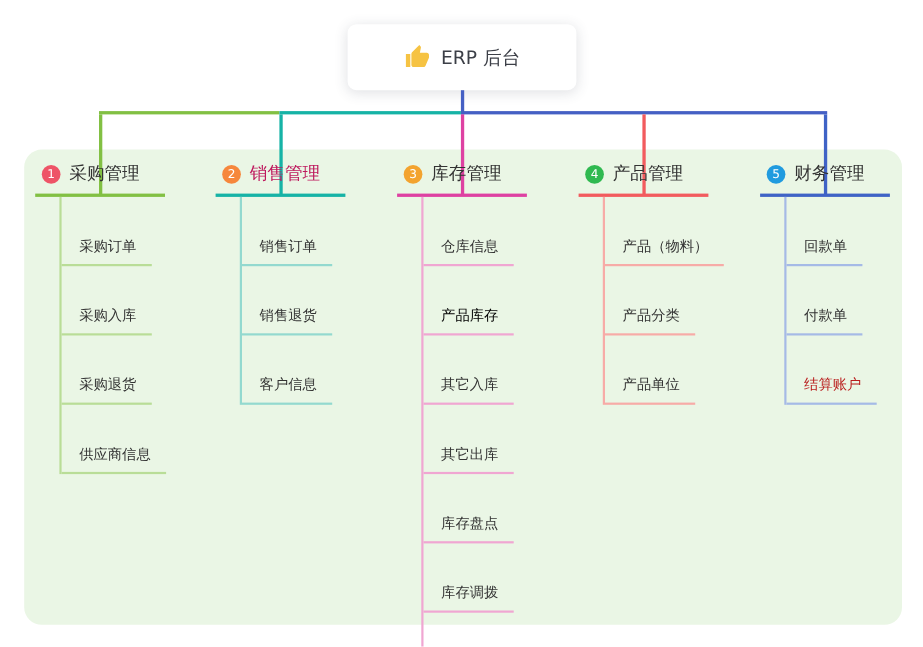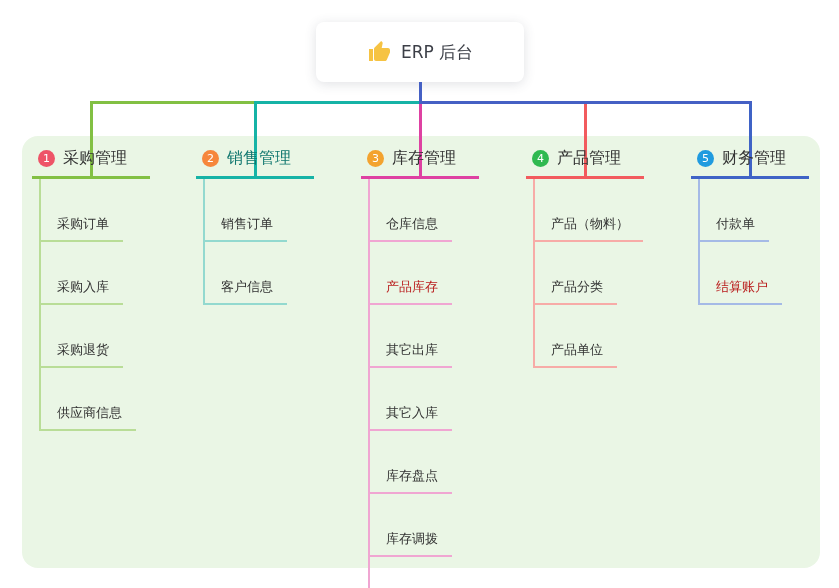--- a/index.html
+++ b/index.html
@@ -19,21 +19,21 @@
   .hline{position:absolute;height:3px;}
   .vline{position:absolute;width:3px;}
 
   .col{position:absolute;top:148px;width:118px;}
   .branch-title{display:flex;align-items:center;padding:0 0 7px 6px;
                 border-bottom:3px solid #ccc;font-size:16px;color:#333;
                 white-space:nowrap;}
   .badge{display:inline-flex;align-items:center;justify-content:center;
          width:17px;height:17px;border-radius:50%;color:#fff;font-size:11px;
          margin-right:8px;flex:0 0 auto;}
-  .children{margin-left:7px;border-left:2px solid #0f172a;}
+  .children{margin-left:22px;border-left:2px solid #0f172a;}
   .child{height:54px;display:flex;align-items:flex-end;width:fit-content;
          border-bottom:2px solid #ddd;padding:0 14px 7px 16px;
          font-size:13px;color:#333;white-space:nowrap;}
 </style>
 </head>
 <body>
 
 <div class="canvas">
   <div class="panel" id="panel" style="background: rgb(234, 246, 229);"></div>
 
@@ -66,37 +66,38 @@
         <div class="children" style="border-left-color: rgb(185, 221, 151);">
           <div class="child" style="border-bottom-color: rgb(185, 221, 151); color: rgb(51, 51, 51);">采购订单</div>
           <div class="child" style="border-bottom-color: rgb(185, 221, 151); color: rgb(51, 51, 51);">采购入库</div>
           <div class="child" style="border-bottom-color: rgb(185, 221, 151); color: rgb(51, 51, 51);">采购退货</div>
           <div class="child" style="border-bottom-color: rgb(185, 221, 151); color: rgb(51, 51, 51);">供应商信息</div>
         </div>
       </div>
       <div class="col" style="left: 196px; width: 118px;">
         <div class="branch-title" style="border-bottom-color: rgb(22, 179, 166);">
           <span class="badge" style="background: rgb(246, 135, 60);">2</span>
-          <span style="color: #0f766e;">销售管理</span>
+          <span style="color: #be185d;">销售管理</span>
         </div>
         <div class="children" style="border-left-color: rgb(147, 217, 207);">
           <div class="child" style="border-bottom-color: rgb(147, 217, 207); color: rgb(51, 51, 51);">销售订单</div>
+          <div class="child" style="border-bottom-color: rgb(147, 217, 207); color: rgb(51, 51, 51);">销售退货</div>
           <div class="child" style="border-bottom-color: rgb(147, 217, 207); color: rgb(51, 51, 51);">客户信息</div>
         </div>
       </div>
       <div class="col" style="left: 361px; width: 118px;">
         <div class="branch-title" style="border-bottom-color: rgb(222, 65, 162);">
           <span class="badge" style="background: rgb(243, 163, 47);">3</span>
           <span style="color: rgb(51, 51, 51);">库存管理</span>
         </div>
         <div class="children" style="border-left-color: rgb(240, 166, 210);">
           <div class="child" style="border-bottom-color: rgb(240, 166, 210); color: rgb(51, 51, 51);">仓库信息</div>
-          <div class="child" style="border-bottom-color: rgb(240, 166, 210); color: #b91c1c;">产品库存</div>
+          <div class="child" style="border-bottom-color: rgb(240, 166, 210); color: #000000;">产品库存</div>
+          <div class="child" style="border-bottom-color: rgb(240, 166, 210); color: rgb(51, 51, 51);">其它入库</div>
           <div class="child" style="border-bottom-color: rgb(240, 166, 210); color: rgb(51, 51, 51);">其它出库</div>
-          <div class="child" style="border-bottom-color: rgb(240, 166, 210); color: rgb(51, 51, 51);">其它入库</div>
           <div class="child" style="border-bottom-color: rgb(240, 166, 210); color: rgb(51, 51, 51);">库存盘点</div>
           <div class="child" style="border-bottom-color: rgb(240, 166, 210); color: rgb(51, 51, 51);">库存调拨</div>
           <div class="child" style="border-bottom-color: rgb(240, 166, 210); color: rgb(51, 51, 51);">出库库明细</div>
         </div>
       </div>
       <div class="col" style="left: 526px; width: 118px;">
         <div class="branch-title" style="border-bottom-color: rgb(242, 91, 94);">
           <span class="badge" style="background: rgb(47, 185, 80);">4</span>
           <span style="color: rgb(51, 51, 51);">产品管理</span>
         </div>
@@ -105,18 +106,19 @@
           <div class="child" style="border-bottom-color: rgb(247, 171, 167); color: rgb(51, 51, 51);">产品分类</div>
           <div class="child" style="border-bottom-color: rgb(247, 171, 167); color: rgb(51, 51, 51);">产品单位</div>
         </div>
       </div>
       <div class="col" style="left: 691px; width: 118px;">
         <div class="branch-title" style="border-bottom-color: rgb(63, 99, 198);">
           <span class="badge" style="background: rgb(32, 155, 223);">5</span>
           <span style="color: rgb(51, 51, 51);">财务管理</span>
         </div>
         <div class="children" style="border-left-color: rgb(165, 186, 230);">
+          <div class="child" style="border-bottom-color: rgb(165, 186, 230); color: rgb(51, 51, 51);">回款单</div>
           <div class="child" style="border-bottom-color: rgb(165, 186, 230); color: rgb(51, 51, 51);">付款单</div>
           <div class="child" style="border-bottom-color: rgb(165, 186, 230); color: #b91c1c;">结算账户</div>
         </div>
       </div>
     </div>
 </div>
 
 </body></html>

